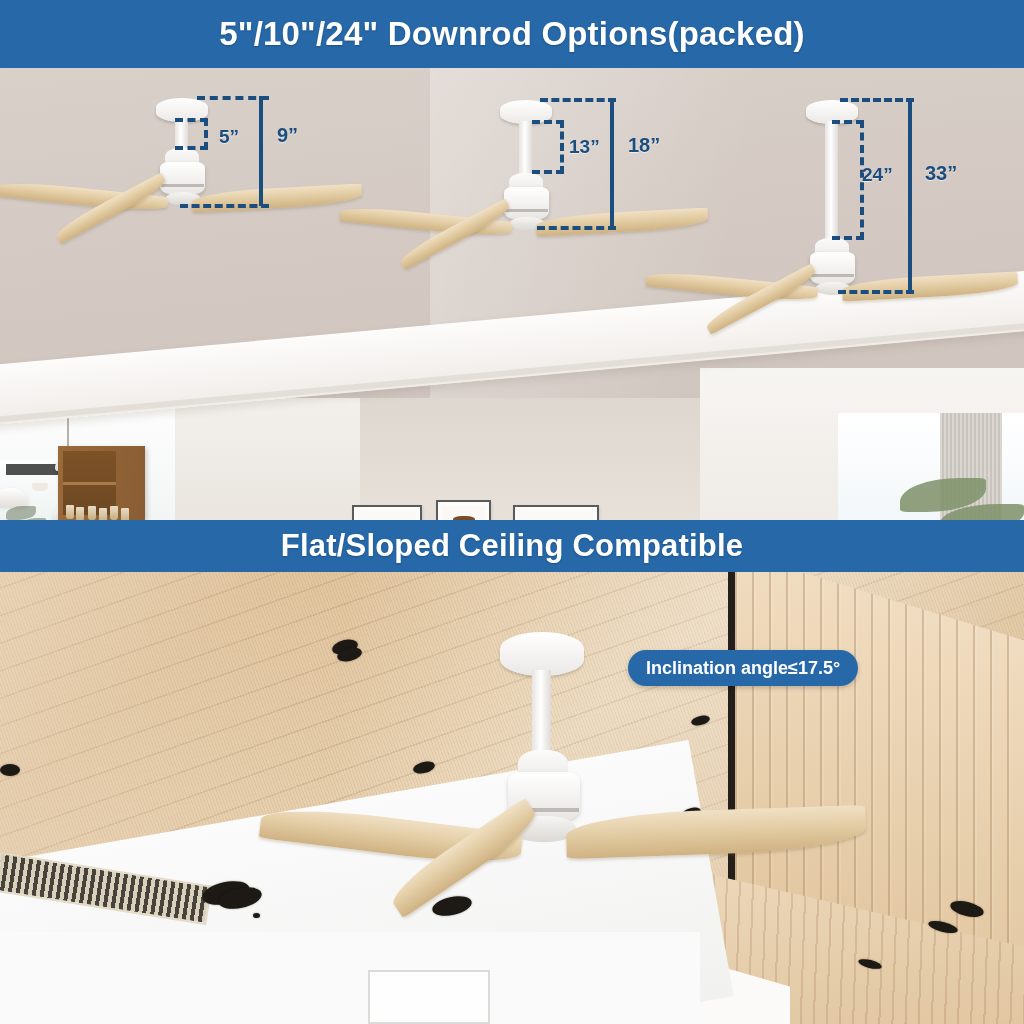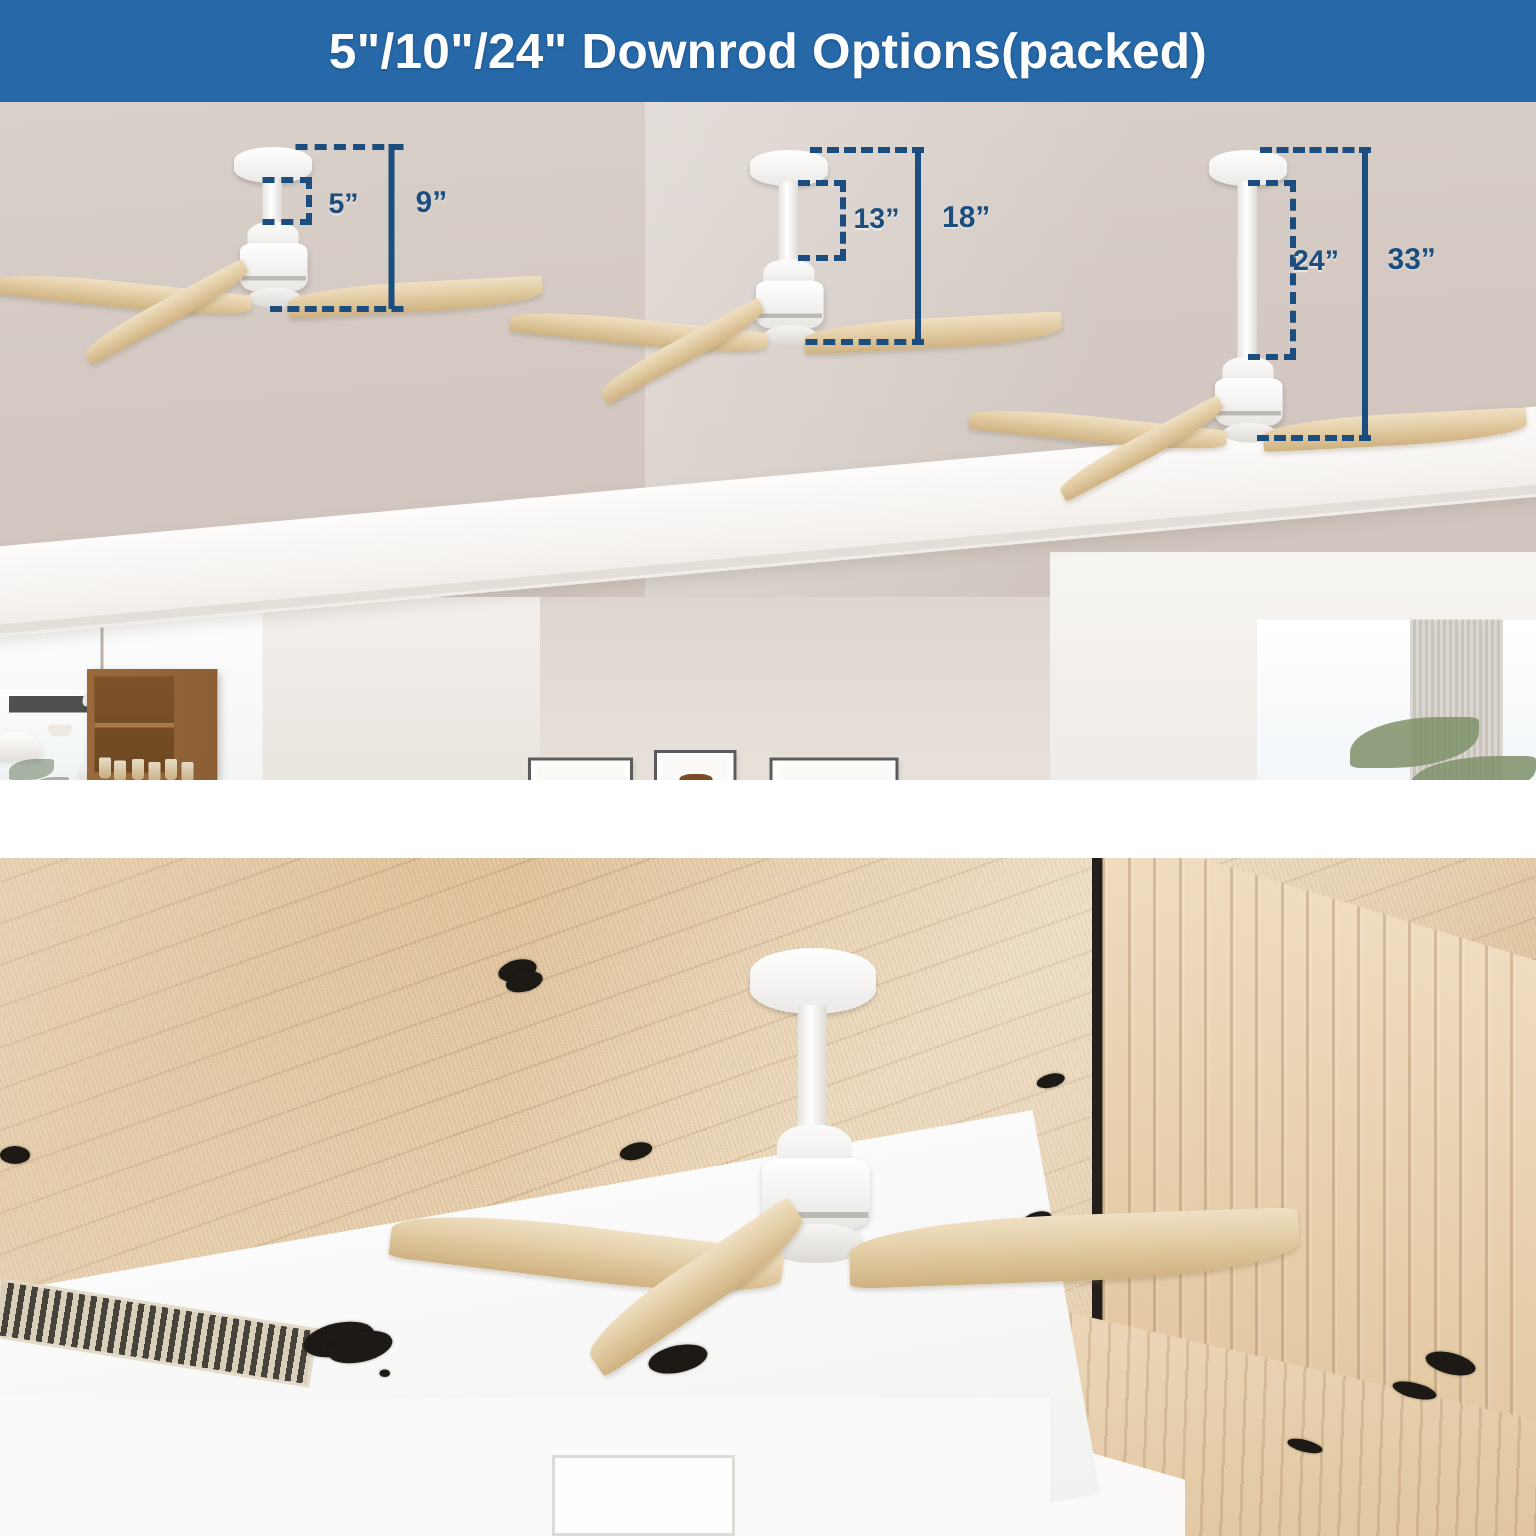--- a/index.html
+++ b/index.html
@@ -371,20 +371,23 @@
     </div>
 
     <div class="dash-h" style="left:840px;top:30px;width:74px;"></div>
     <div class="dash-h" style="left:838px;top:222px;width:76px;"></div>
     <div class="solid-v" style="left:908px;top:30px;height:195px;"></div>
     <div class="bracket" style="left:832px;top:52px;width:32px;height:120px;"></div>
     <div class="dim-label" style="left:862px;top:96px;font-size:19px;">24”</div>
     <div class="dim-label" style="left:925px;top:94px;font-size:20px;">33”</div>
   </div>
 
+  <div class="banner" id="banner-mid">
+    <div class="banner-text">Flat/Sloped Ceiling Compatible</div>
+  </div>
 
   <div class="scene-bot">
 
     <div class="s2-wood-main"></div>
     <div class="s2-wood-sheen"></div>
 
     <div class="s2-slat-dark"></div>
     <div class="s2-slatwall"></div>
     <div class="s2-soffit-r"></div>
     <div class="s2-wall-right-white"></div>
@@ -414,15 +417,18 @@
       <div class="fan-rod" style="left:72px;top:38px;width:19px;height:86px;"></div>
       <div class="fan-motor-top" style="left:58px;top:118px;width:50px;height:32px;"></div>
       <div class="fan-motor" style="left:48px;top:140px;width:72px;height:48px;"></div>
       <div class="fan-motor-band" style="left:50px;top:176px;width:69px;height:4px;"></div>
       <div class="fan-hub" style="left:52px;top:184px;width:64px;height:26px;"></div>
       <div class="blade" style="left:106px;top:178px;width:300px;height:44px;transform:rotate(-2deg);"></div>
       <div class="blade" style="left:-200px;top:186px;width:262px;height:36px;transform:rotate(7deg);"></div>
       <div class="blade" style="left:-80px;top:210px;width:168px;height:32px;transform:rotate(-34deg);"></div>
     </div>
 
+    <div class="pill" style="left:628px;top:78px;height:36px;font-size:18px;">
+      <span>Inclination angle≤17.5°</span>
+    </div>
   </div>
 
 </div>
 
 </body></html>

